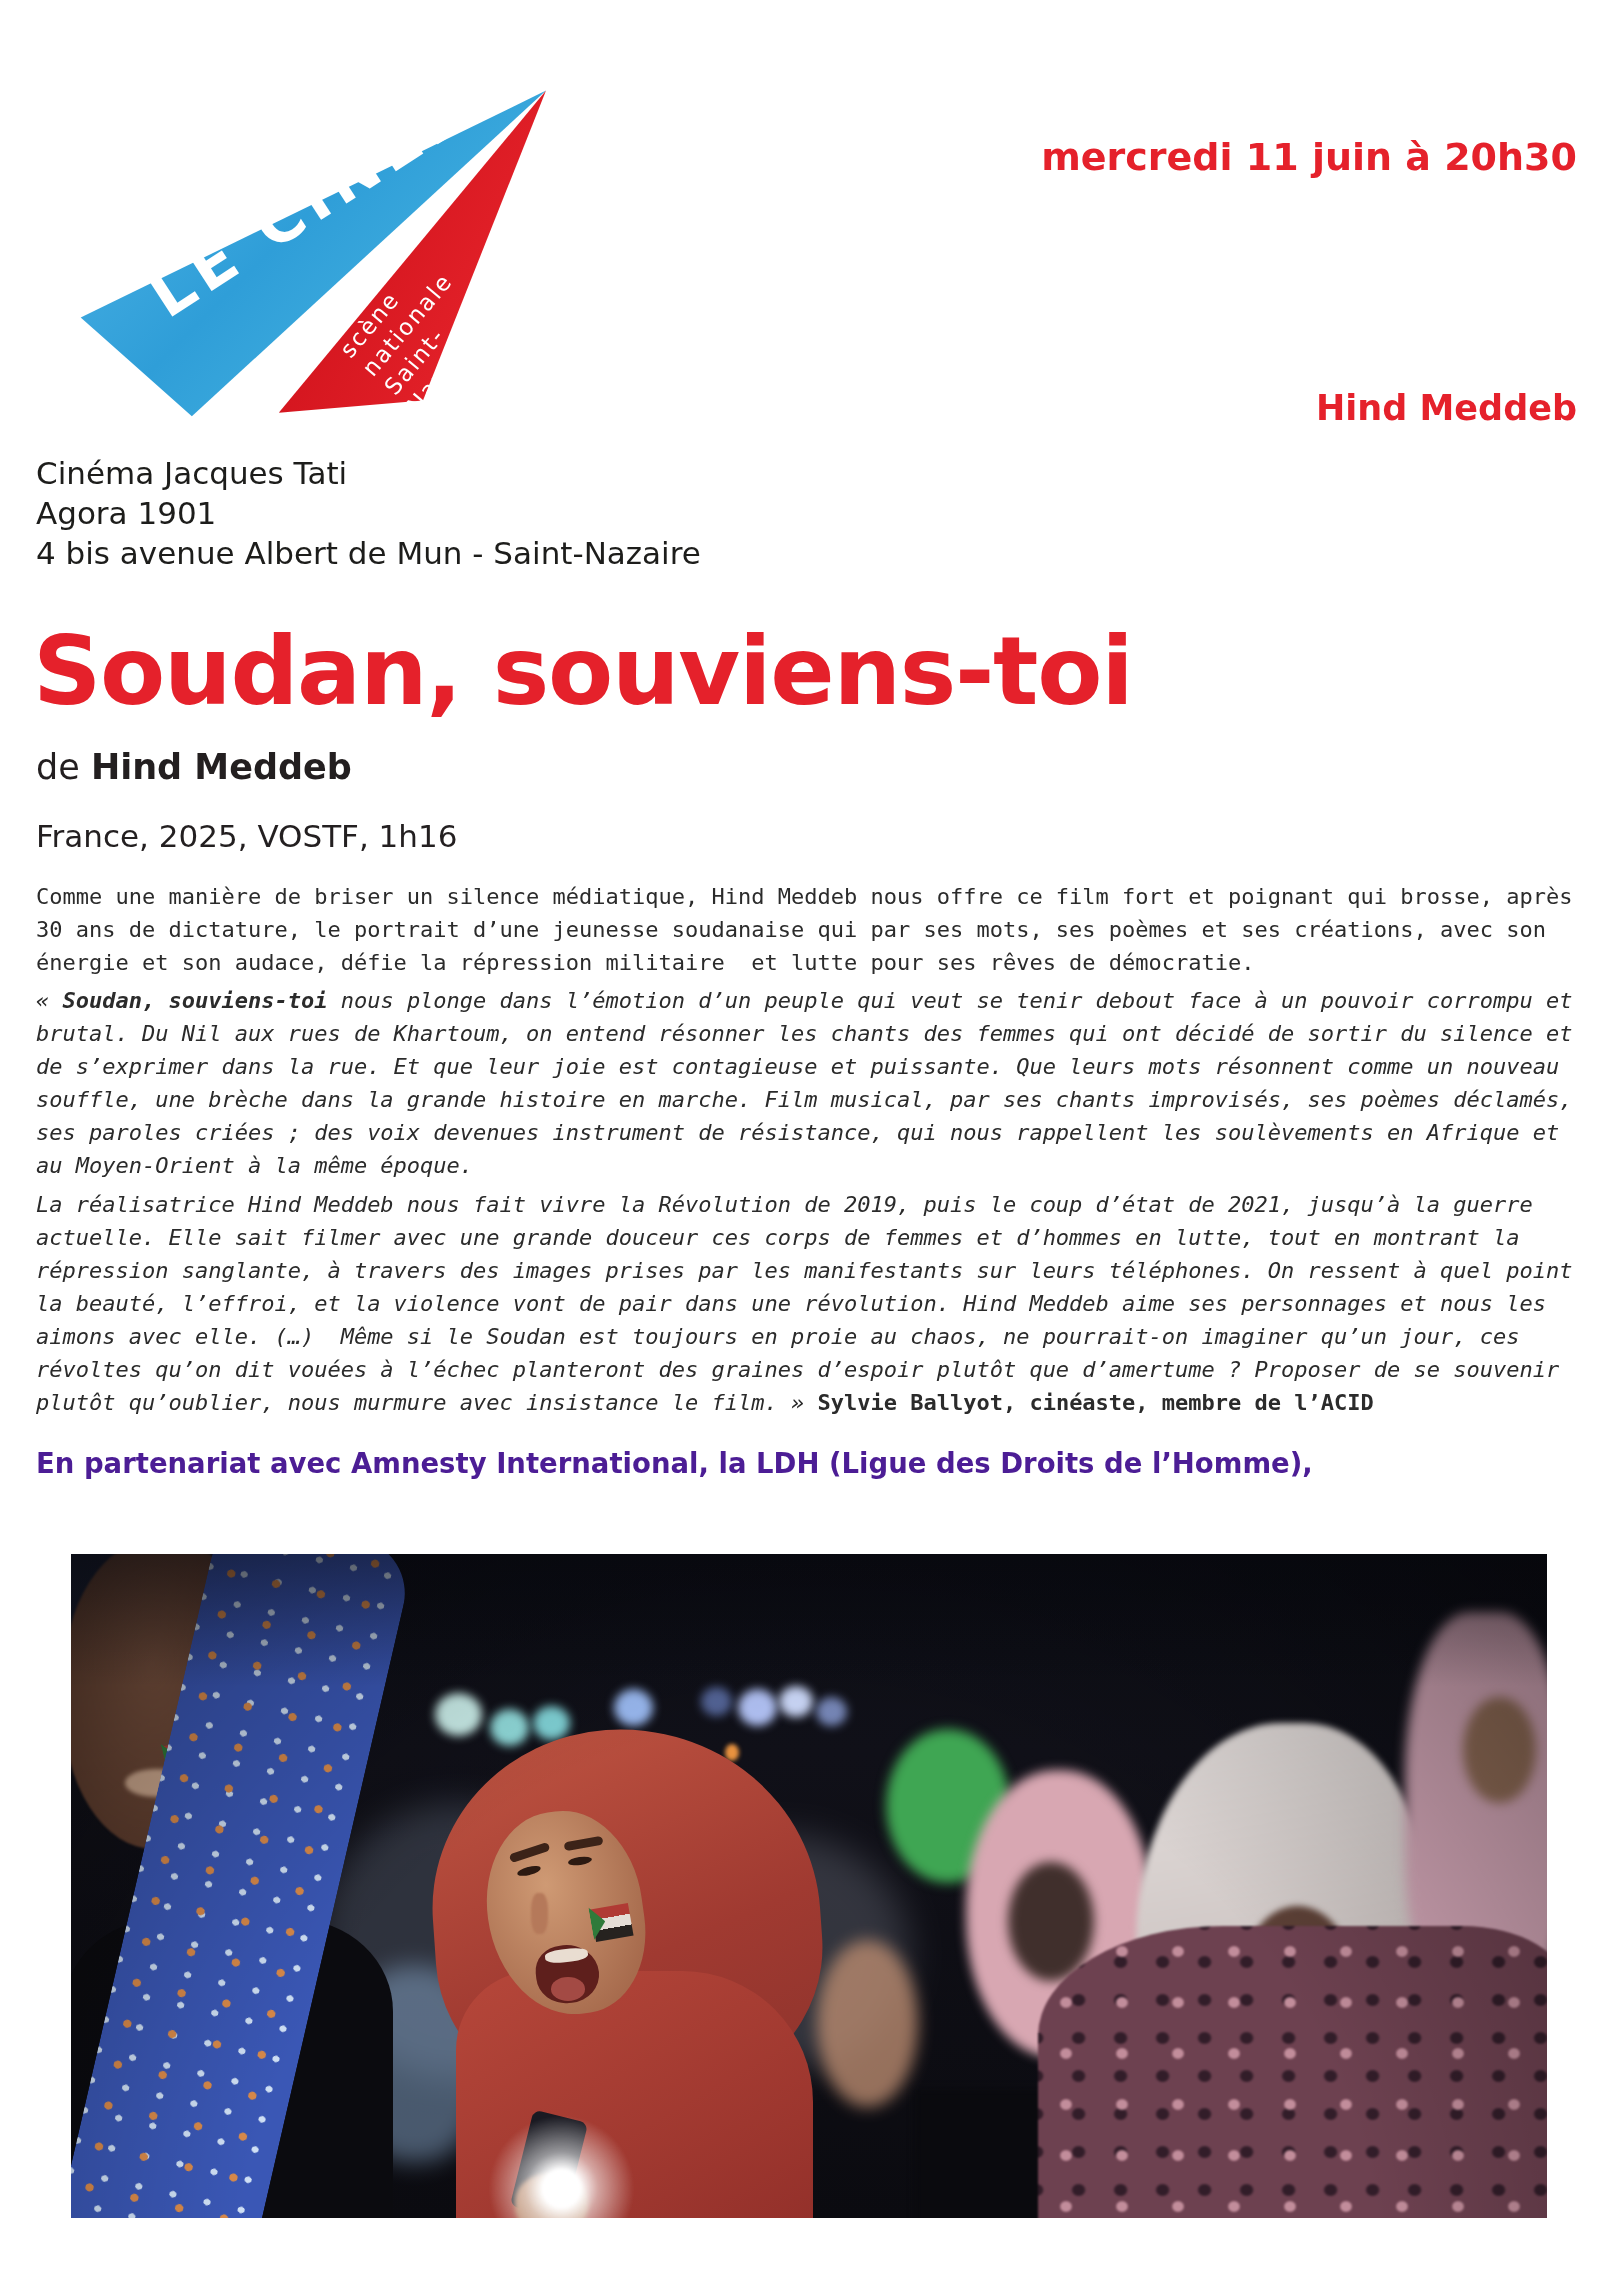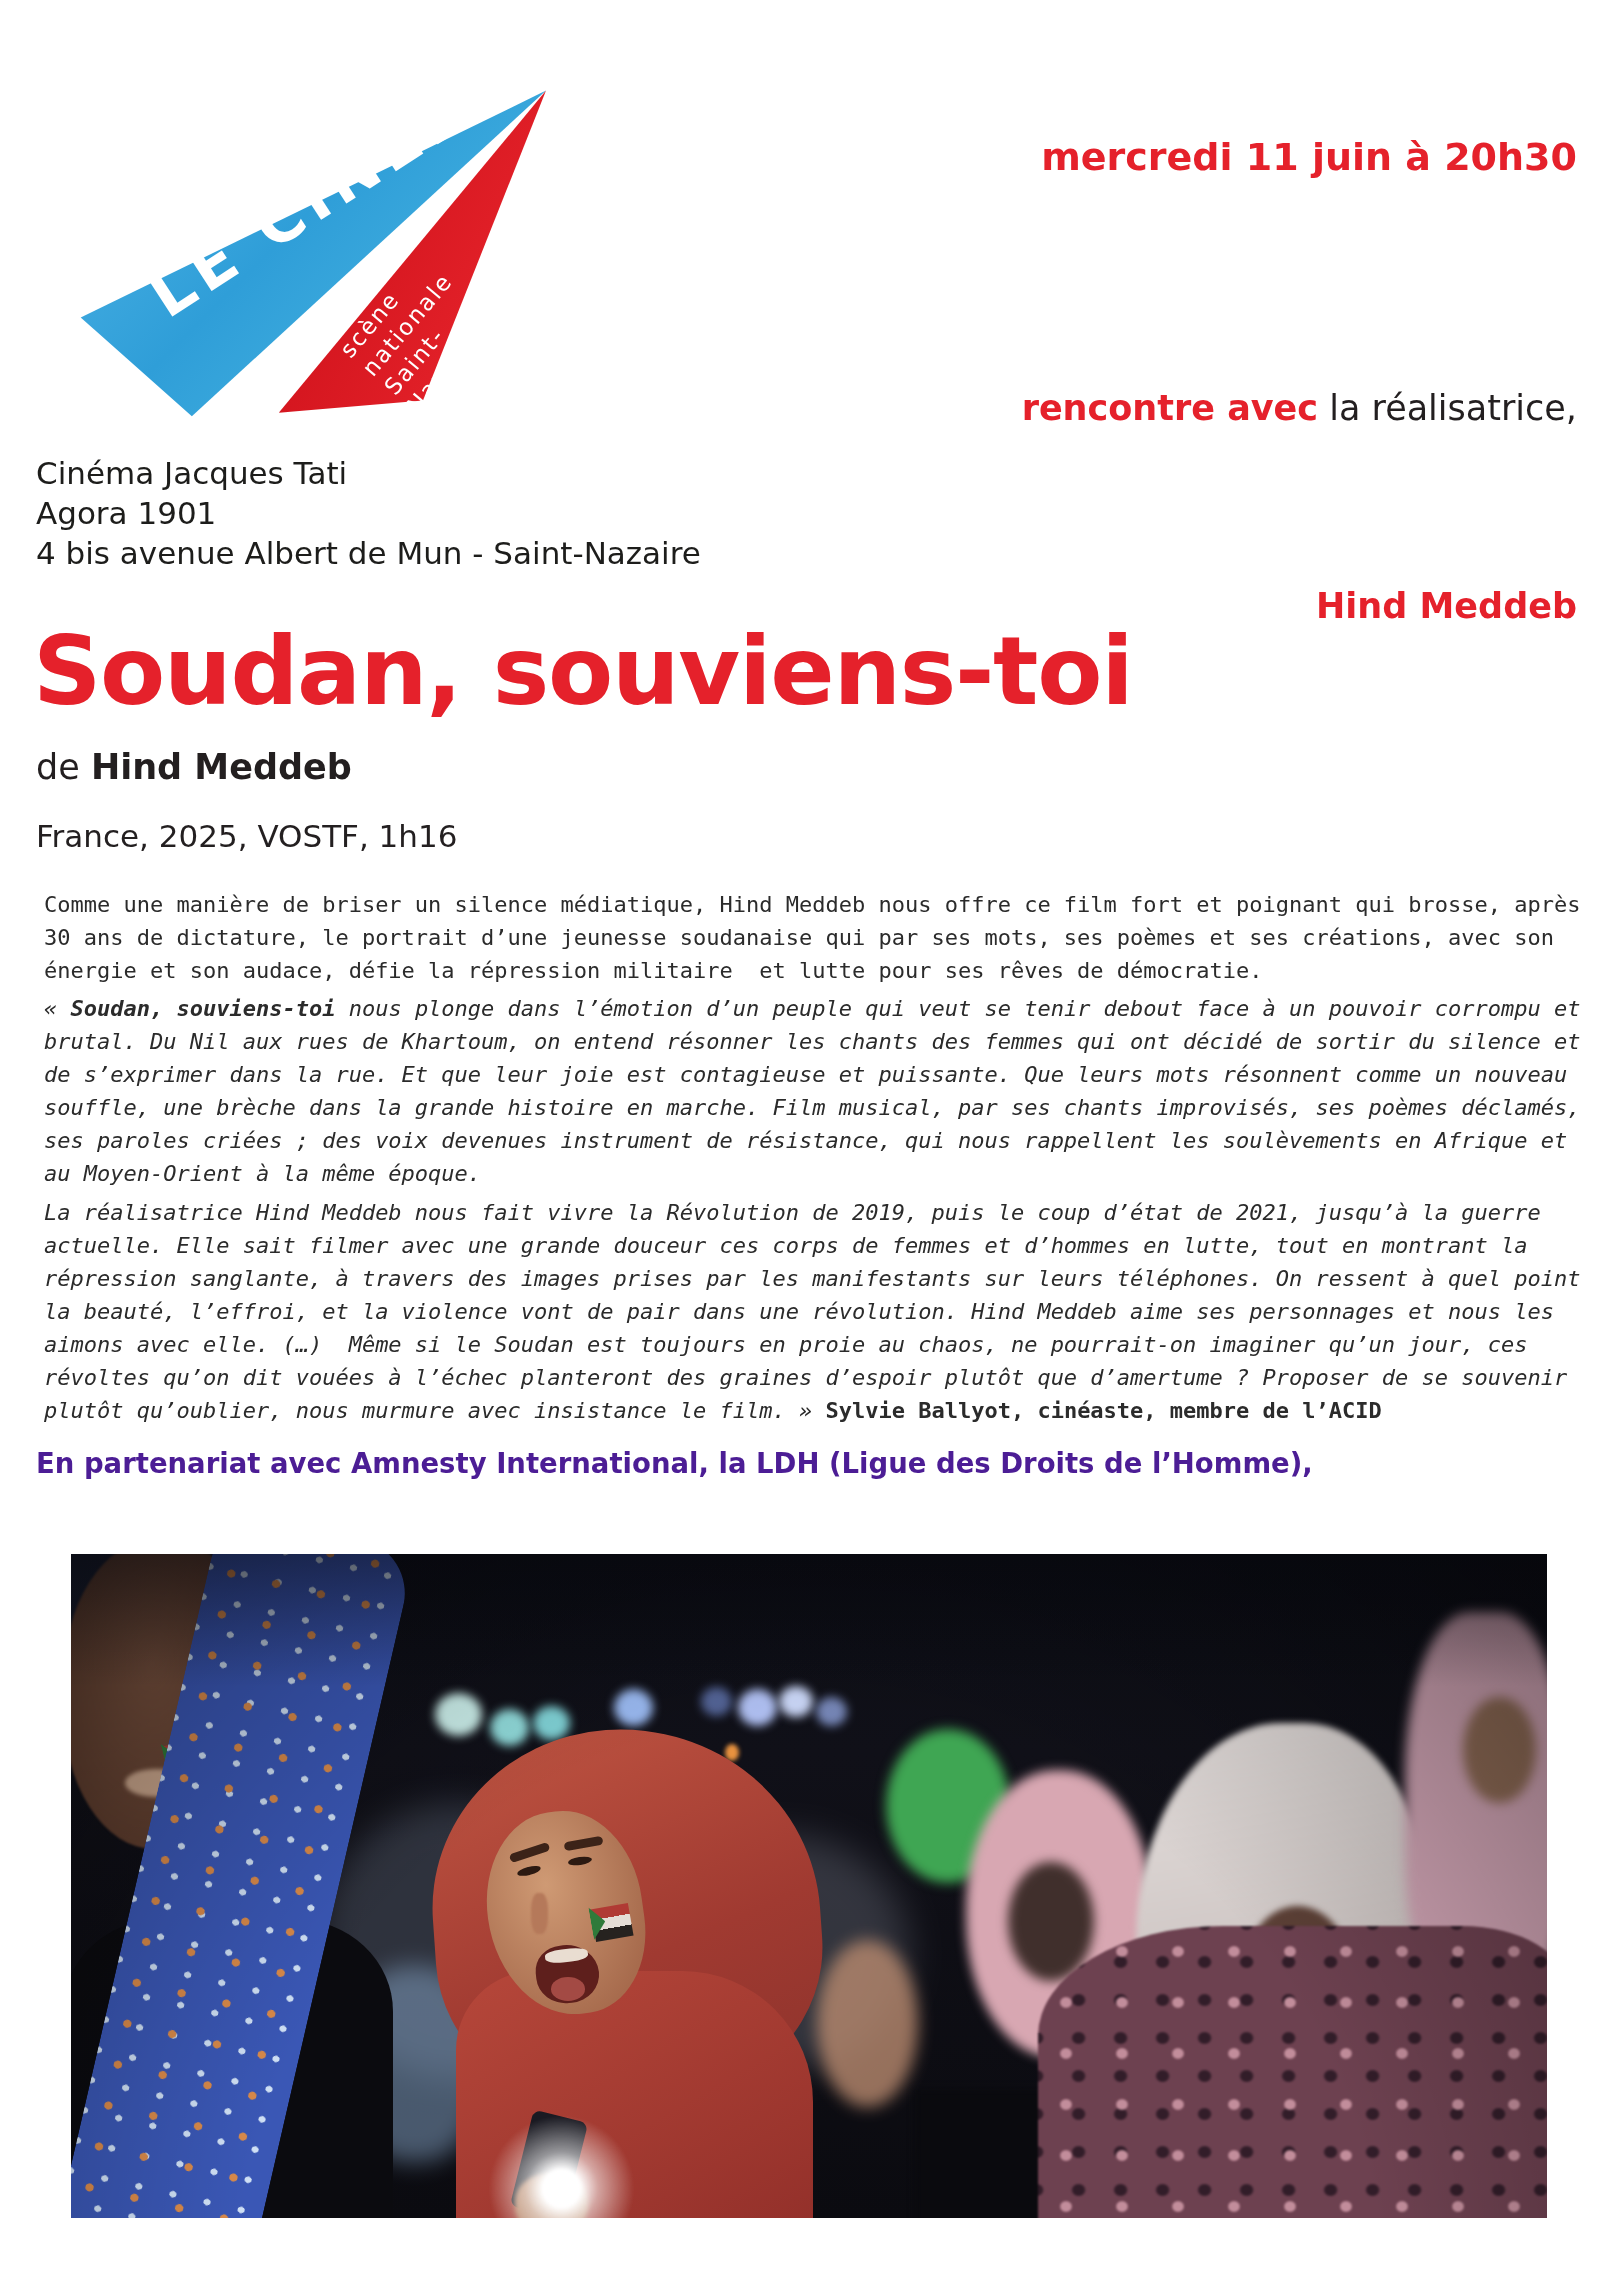--- a/index.html
+++ b/index.html
@@ -43,21 +43,21 @@
   
   .title{
     position:absolute;left:33px;top:616px;margin:0;font-size:95px;font-weight:bold;
     color:#e5212b;letter-spacing:-1.3px;white-space:nowrap;
   }
   .director{position:absolute;left:36px;top:747px;font-size:35px;color:#231f20;white-space:pre-wrap;}
   .director .b{font-weight:bold;}
   .meta{position:absolute;left:36px;top:818px;font-size:31px;color:#231f20;}
   
   .body{
-    position:absolute;left:36px;width:1548px;margin:8px;
+    position:absolute;left:36px;width:1548px;margin:0;
     font-family:"DejaVu Sans Mono","Liberation Mono",monospace;
     font-size:22px;line-height:33px;color:#2b2b2b;white-space:pre-wrap;
   }
   .p1{top:880px;}
   .p2{top:984px;font-style:italic;}
   .p3{top:1188px;font-style:italic;}
   .bi{font-weight:bold;}
   .credit{font-weight:bold;font-style:normal;}
   
   .partners{
@@ -151,21 +151,20 @@
     <div class="logo-sub">
       <div>scène</div>
       <div>nationale</div>
       <div>Saint-</div>
       <div>Nazaire</div>
     </div>
   </div>
 
   <div class="date">mercredi 11 juin à 20h30</div>
   <div class="headlines">
-    <div><span class="red-b">rencontre avec</span><span> la réalisatrice,</span></div>
     <div class="red-b">Hind Meddeb</div>
   </div>
 
   <div class="venue">
     <div class="b">Cinéma Jacques Tati</div>
     <div>Agora 1901</div>
     <div>4 bis avenue Albert de Mun - Saint-Nazaire</div>
   </div>
 
   <h1 class="title">Soudan, souviens-toi</h1>

